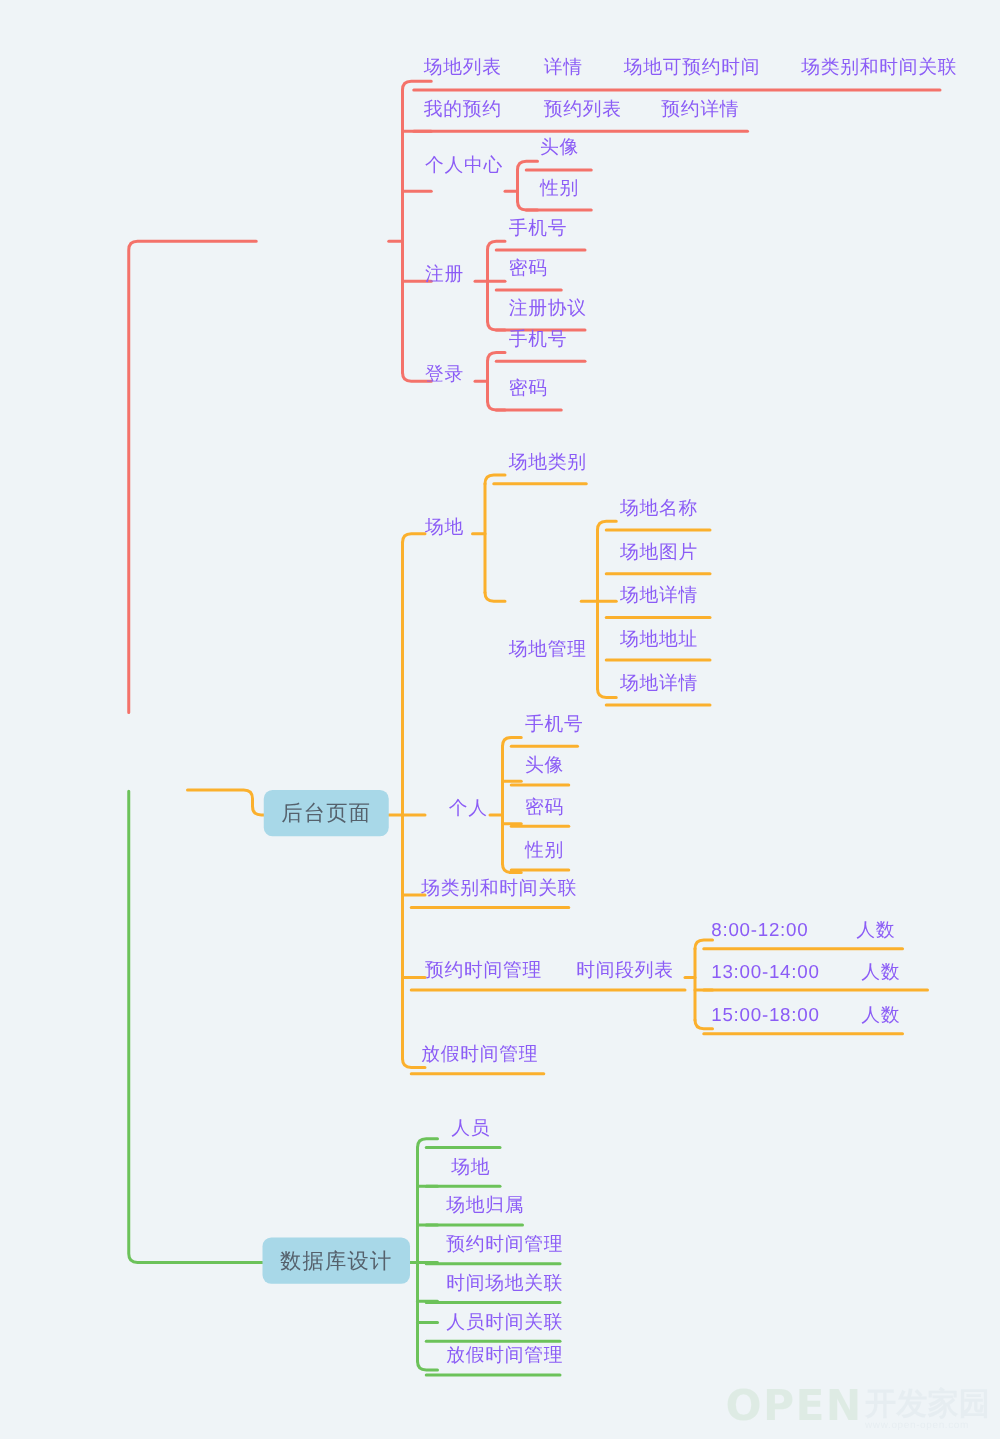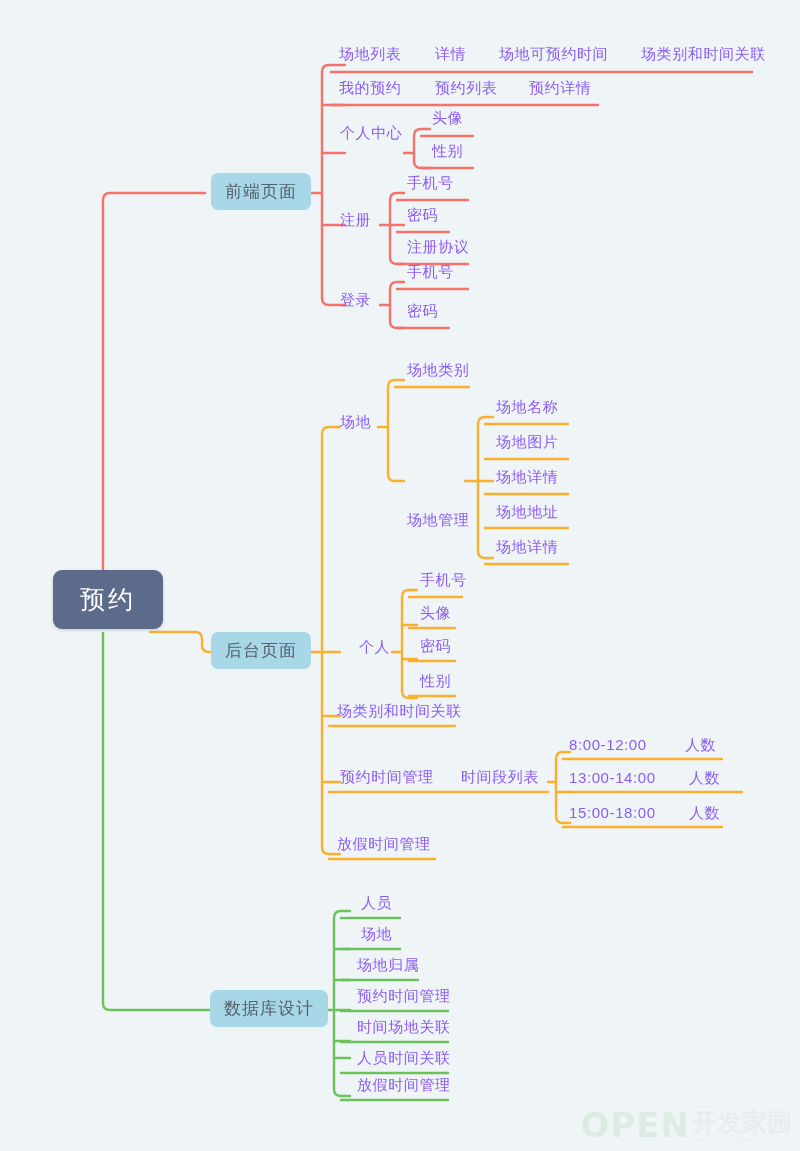--- a/index.html
+++ b/index.html
@@ -184,27 +184,21 @@
       <path d="M341,918 L400,918" stroke="#6cc25a"></path>
       <path d="M341,949 L400,949" stroke="#6cc25a"></path>
       <path d="M341,980 L418,980" stroke="#6cc25a"></path>
       <path d="M341,1011 L448,1011" stroke="#6cc25a"></path>
       <path d="M341,1042 L448,1042" stroke="#6cc25a"></path>
       <path d="M341,1073 L448,1073" stroke="#6cc25a"></path>
       <path d="M341,1100 L448,1100" stroke="#6cc25a"></path>
     </g>
   </svg>
 
-  <div class="node root" style="left:53px;top:570px;">
-    <span class="txt">预约</span>
-  </div>
-
-  <div class="node pill" style="left:211px;top:173px;">
-    <span class="txt">前端页面</span>
-  </div>
+
 
   <div class="node pill" style="left:210px;top:990px;">
     <span class="txt">数据库设计</span>
   </div>
 
   <div class="node pill" style="left:211px;top:632px;">
     <span class="txt">后台页面</span>
   </div>
 
   <div class="node leaf" style="left:335px;top:46px;">

